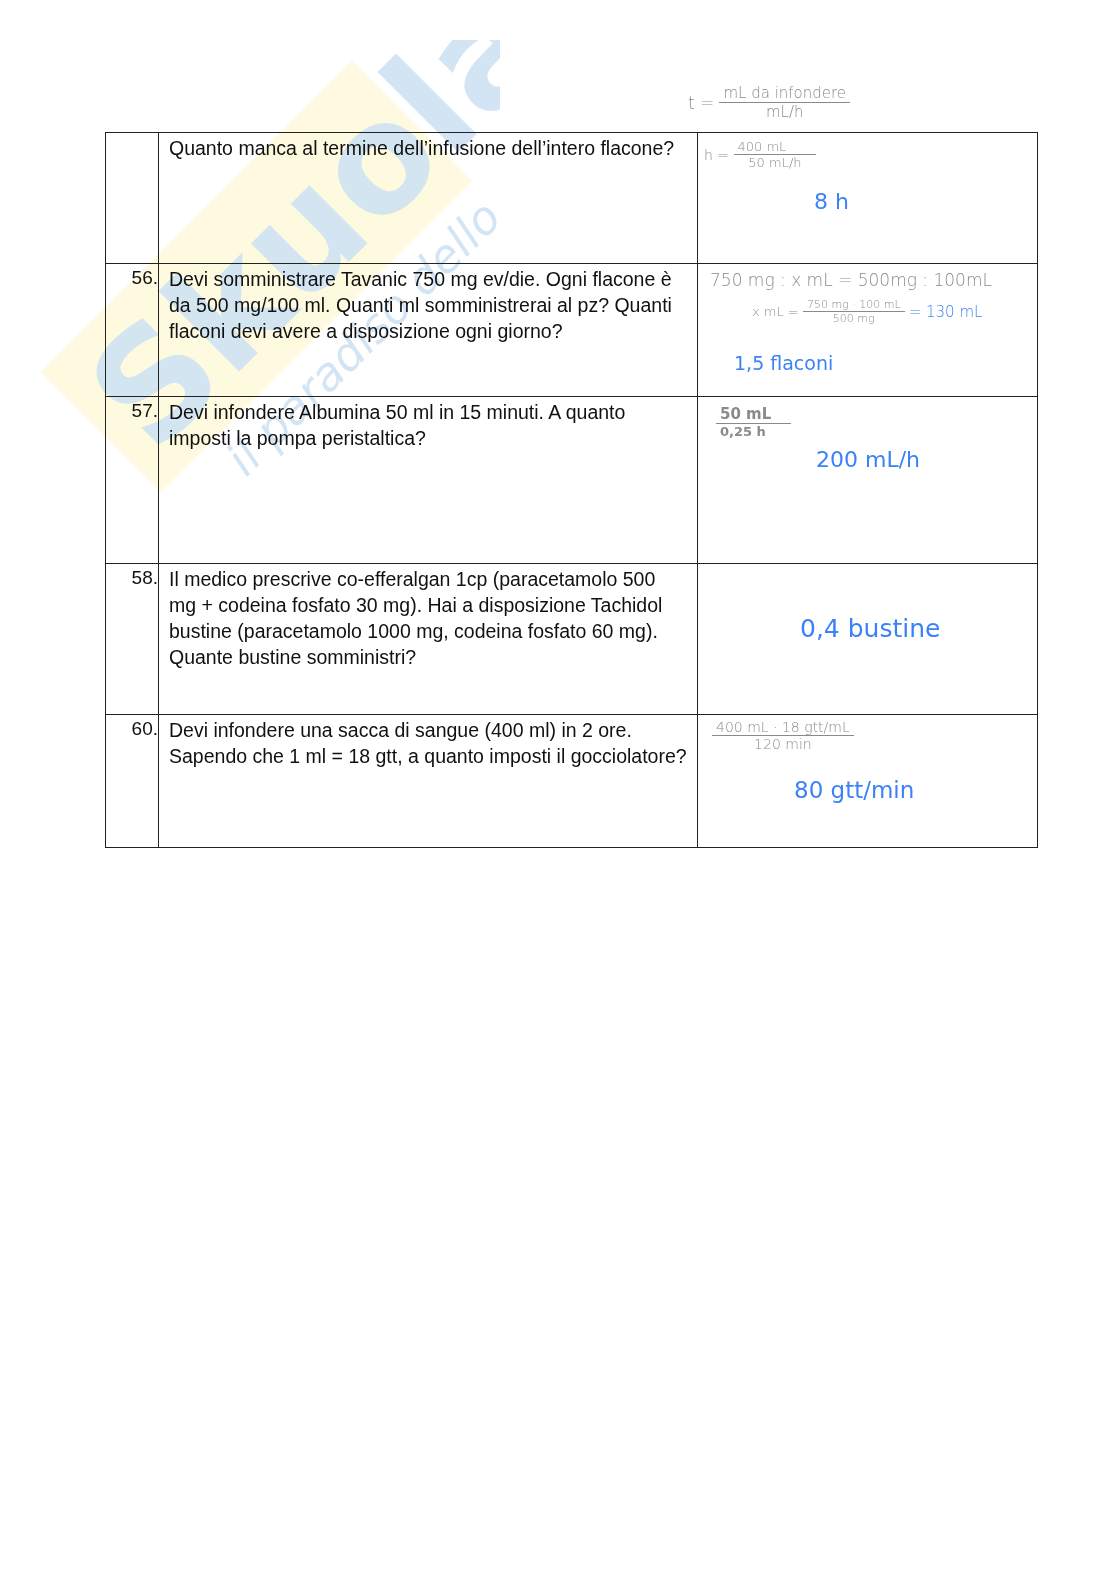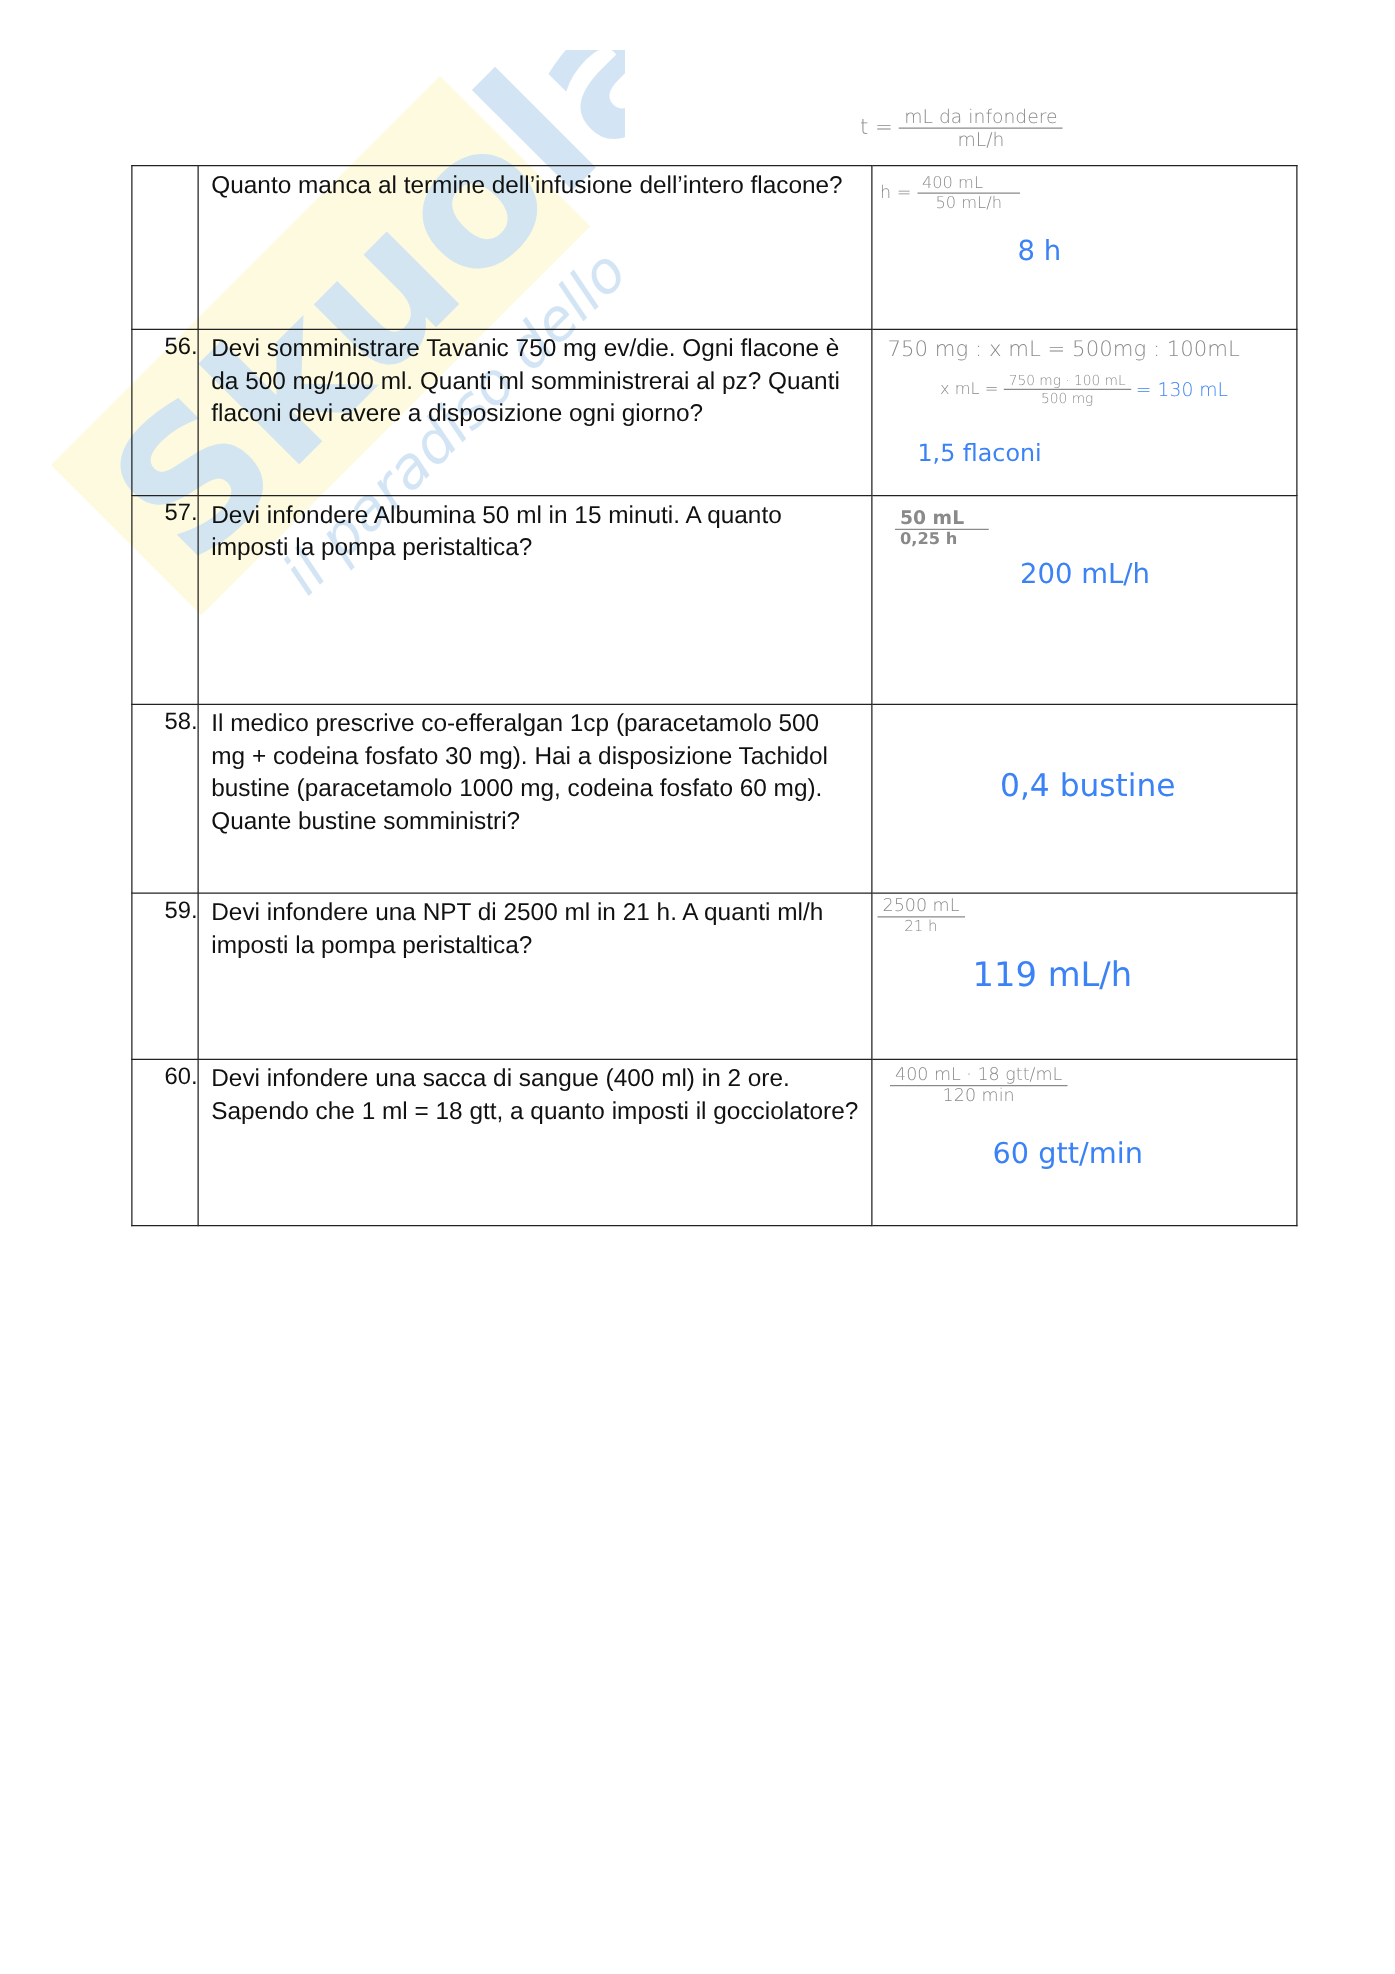--- a/index.html
+++ b/index.html
@@ -99,41 +99,28 @@
   </tr>
 
   <tr style="height:151px;">
     <td class="num">58.</td>
     <td class="q">Il medico prescrive co-efferalgan 1cp (paracetamolo 500 mg + codeina fosfato 30 mg). Hai a disposizione Tachidol bustine (paracetamolo 1000 mg, codeina fosfato 60 mg). Quante bustine somministri?</td>
     <td class="a">
       <div class="abs hand ink" style="left:102px;top:50px;font-size:25px;">0,4 bustine</div>
     </td>
   </tr>
 
-  <tr style="height:133px;">
-    <td class="num">59.</td>
-    <td class="q">Devi infondere una NPT di 2500 ml in 21 h. A quanti ml/h imposti la pompa peristaltica?</td>
-    <td class="a">
-      <div class="abs hand pencil" style="left:4px;top:2px;font-size:14px;">
-        <span class="frac">
-          <span class="n">2500 mL</span>
-          <span class="d" style="font-size:12px;">21 h</span>
-        </span>
-      </div>
-      <div class="abs hand ink" style="left:80px;top:50px;font-size:27px;">119 mL/h</div>
-    </td>
-  </tr>
 
   <tr style="height:133px;">
     <td class="num">60.</td>
     <td class="q">Devi infondere una sacca di sangue (400 ml) in 2 ore. Sapendo che 1 ml = 18 gtt, a quanto imposti il gocciolatore?</td>
     <td class="a">
       <div class="abs hand pencil" style="left:14px;top:4px;font-size:14px;white-space:nowrap;">
         <span class="frac">
           <span class="n">400 mL · 18 gtt/mL</span>
           <span class="d">120 min</span>
         </span>
       </div>
-      <div class="abs hand ink" style="left:96px;top:62px;font-size:23px;">60 gtt/min</div>
+      <div class="abs hand ink" style="left:96px;top:62px;font-size:23px;">80 gtt/min</div>
     </td>
   </tr>
 </tbody>
   </table>
 
 </body></html>

